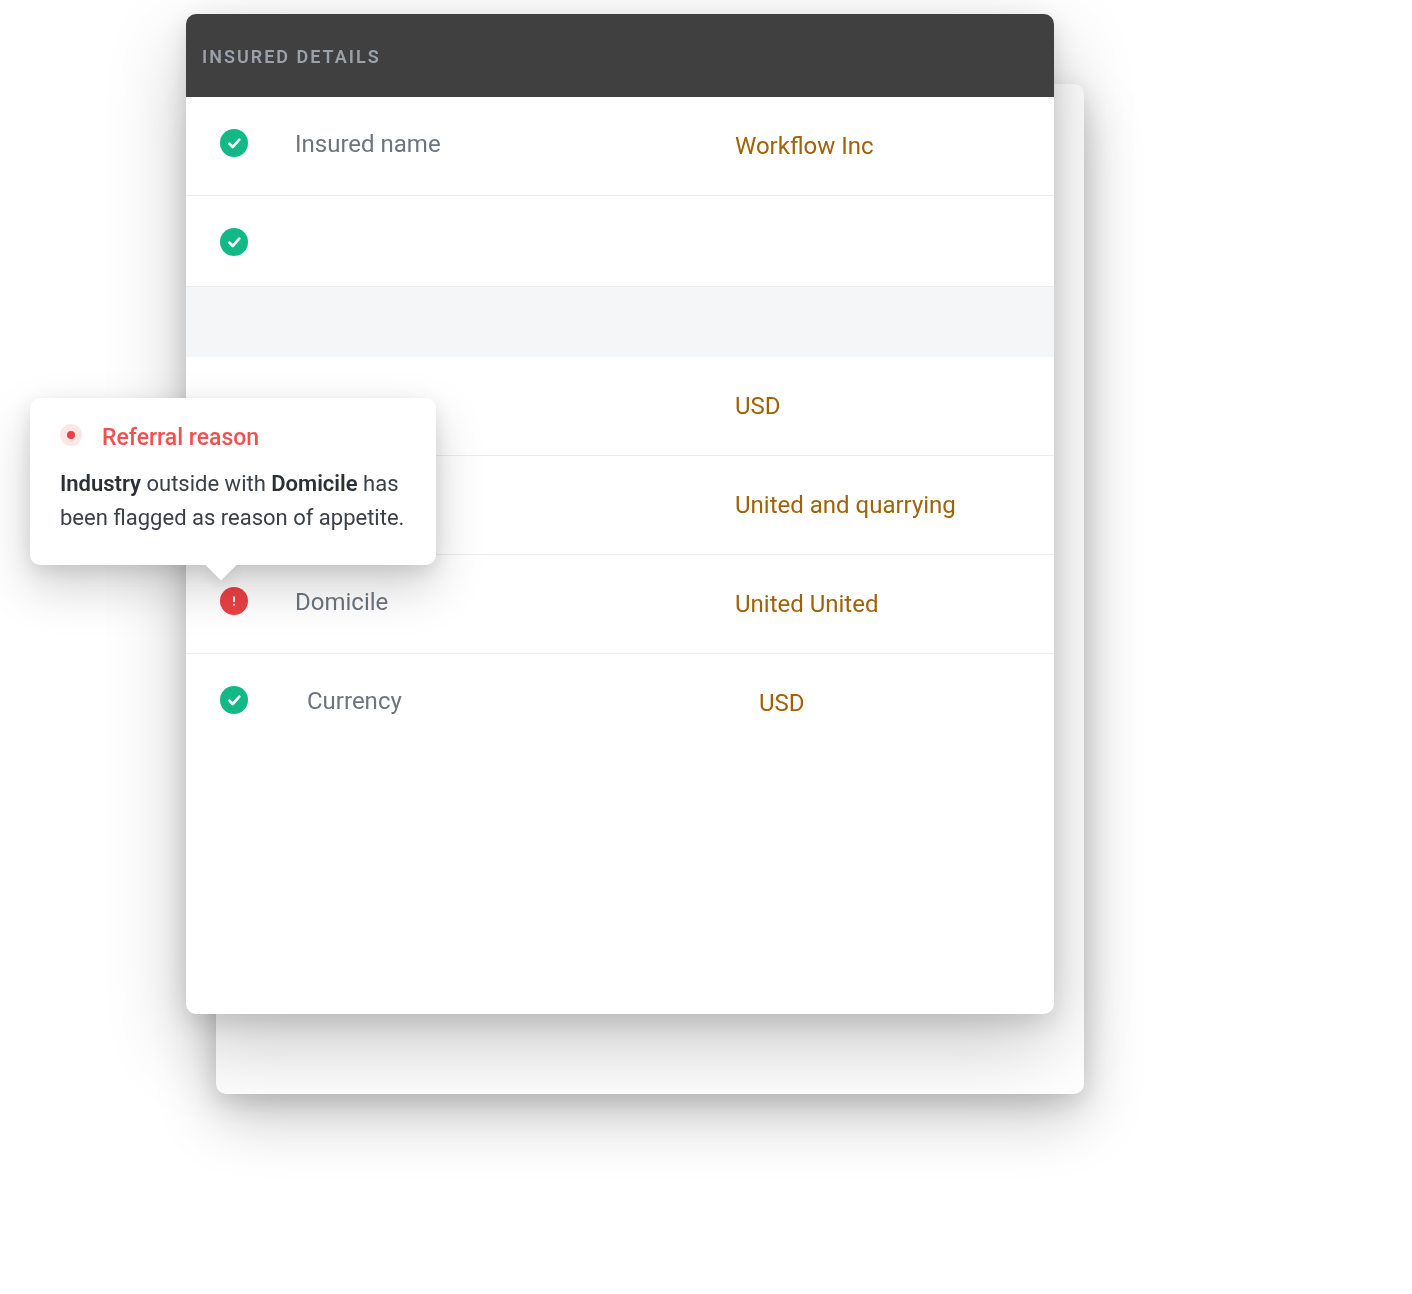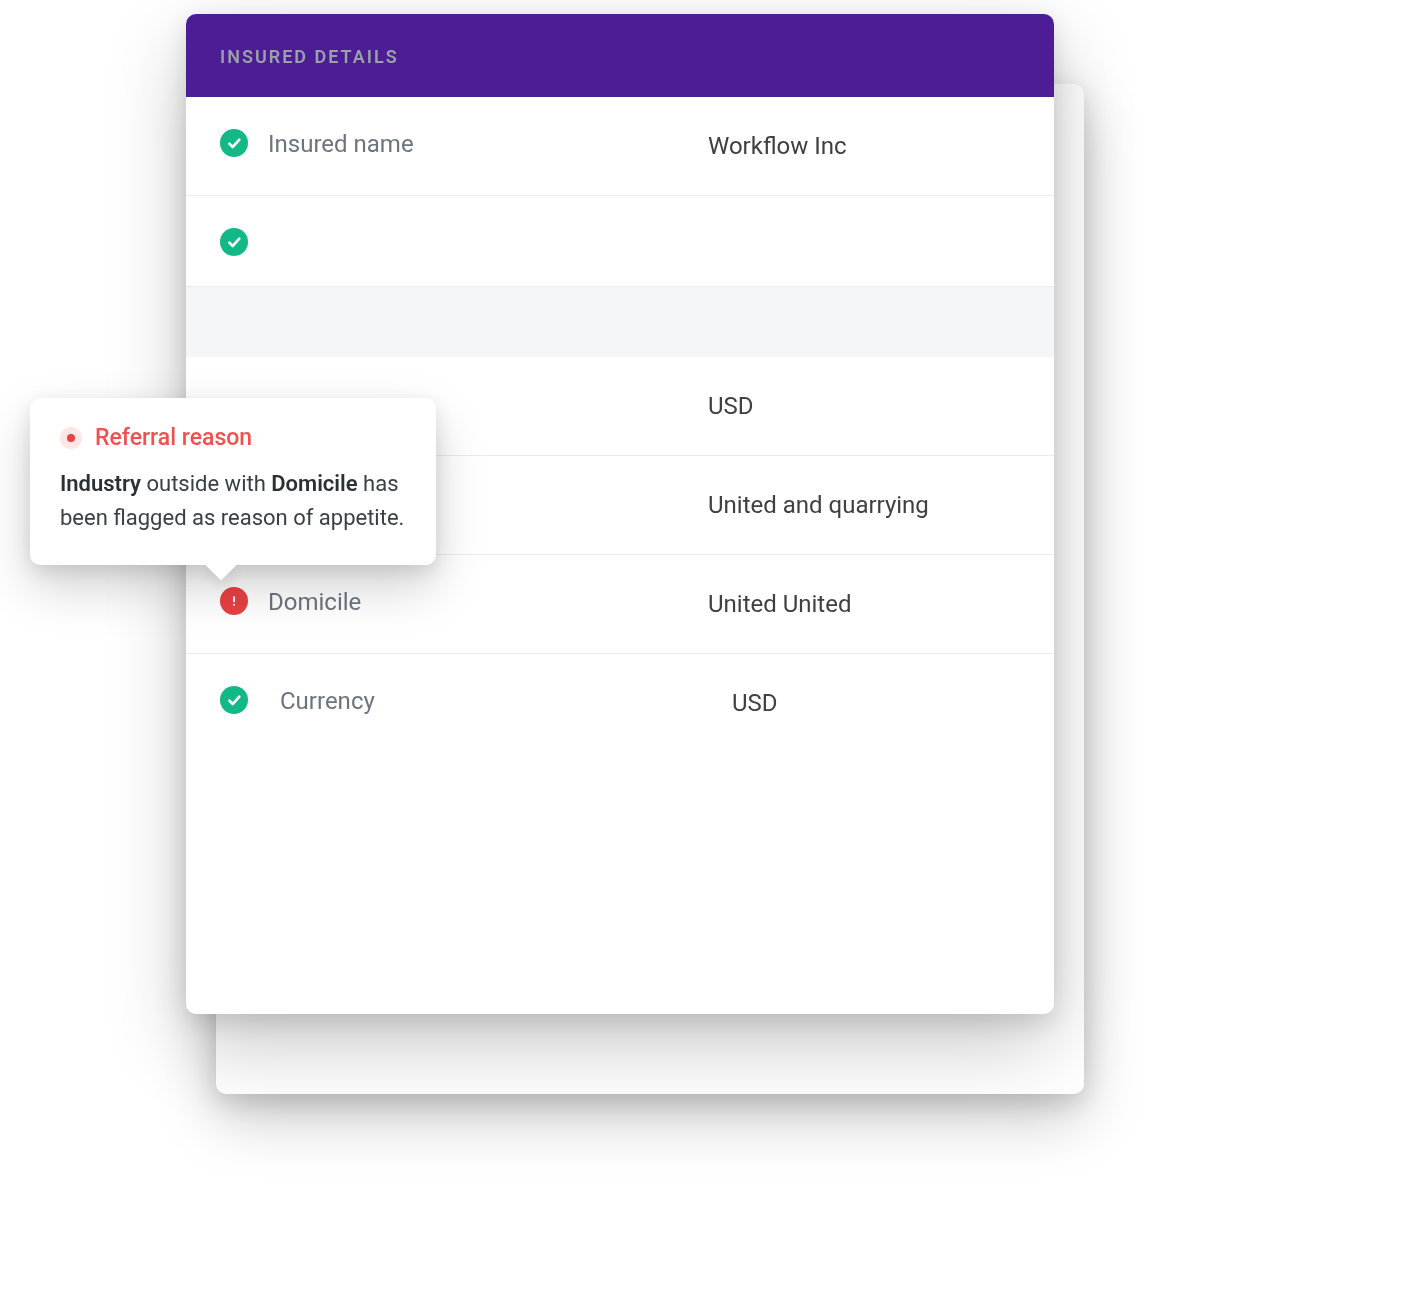--- a/index.html
+++ b/index.html
@@ -38,22 +38,22 @@
     top: 14px;
     width: 868px;
     height: 1000px;
     background: #ffffff;
     border-radius: 10px;
     overflow: hidden;
     box-shadow: 0 30px 80px rgba(0,0,0,0.22), 0 8px 24px rgba(0,0,0,0.12);
   }
 
   .section-header {
-    background: #4c1d95;
-    padding: 32px 34px 30px 34px;
+    background: #404040;
+    padding: 32px 34px 30px 16px;
   }
   .section-header-text {
     font-size: 18px;
     letter-spacing: 2px;
     font-weight: 600;
     color: #9aa1a9;
     text-transform: uppercase;
   }
 
   .row {
@@ -68,25 +68,26 @@
     width: 48px;
     flex: 0 0 48px;
     padding-top: 2px;
   }
 
   .label-col {
     flex: 0 0 440px;
     color: #6d747d;
     font-size: 24px;
     line-height: 34px;
+    margin-left: 27px;
   }
 
   .value-col {
     flex: 1;
-    color: #404040;
+    color: #a16207;
     font-size: 24px;
     line-height: 38px;
   }
 
   .icon-circle {
     width: 28px;
     height: 28px;
     border-radius: 50%;
     display: inline-flex;
     align-items: center;
@@ -115,22 +116,21 @@
     bottom: -11px;
     left: 180px;
     width: 22px;
     height: 22px;
     background: #ffffff;
     transform: rotate(45deg);
     box-shadow: 6px 6px 12px rgba(0,0,0,0.06);
   }
   .popover-header {
     display: flex;
-    align-items: center;
-    gap: 13px;
+    gap: 20px;
     margin-bottom: 16px;
   }
   .pulse-dot {
     width: 22px;
     height: 22px;
     border-radius: 50%;
     background: #fde6e6;
     display: inline-flex;
     align-items: center;
     justify-content: center;

